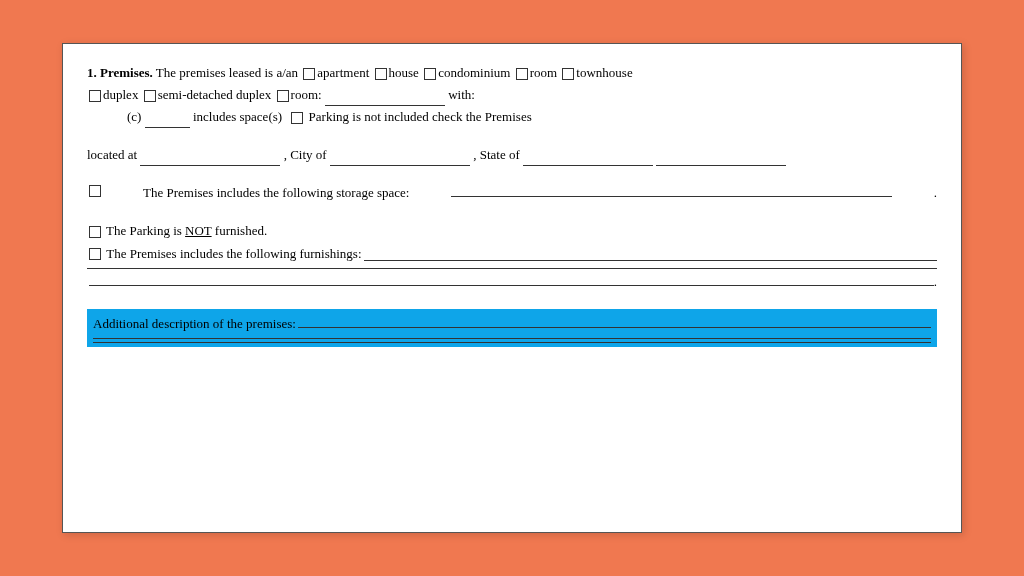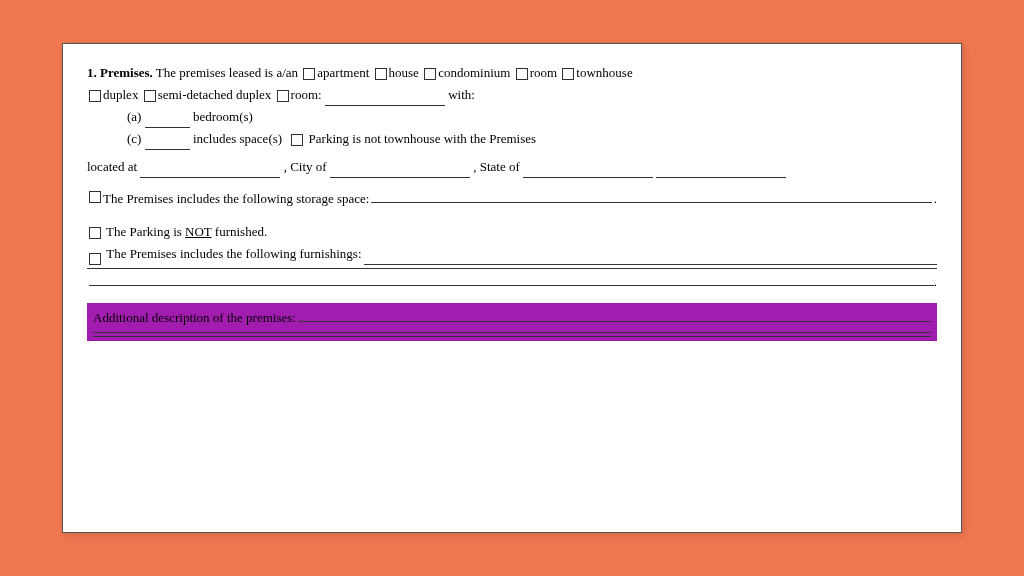--- a/index.html
+++ b/index.html
@@ -68,20 +68,21 @@
     .indent {
       padding-left: 40px;
     }
 
     .bold { font-weight: bold; }
     .underline { text-decoration: underline; }
 
     .storage-line {
       display: flex;
       align-items: baseline;
+      gap: 40px;
     }
 
     .storage-field {
       flex: 1;
       border-bottom: 1px solid #333;
       height: 14px;
       margin-left: 2px;
     }
 
     .storage-end {
@@ -101,21 +102,21 @@
       width: 100%;
       margin-top: 3px;
     }
 
     .additional-desc-field {
       flex: 1;
       border-bottom: 1px solid #333;
       height: 14px;
       margin-left: 2px;
     }
-    .mt8 { margin-top: 6px; }
+    .mt8 { margin-top: 16px; }
   </style>
 </head>
 <body>
 
 <div class="document-container">
 
   <div class="section">
     <div>
       <span class="bold">1.</span>
       <span class="bold">Premises.</span>
@@ -129,30 +130,25 @@
     <div>
       <span class="inline-checkbox"></span><span>duplex</span>
       <span class="inline-checkbox"></span><span>semi-detached duplex</span>
       <span class="inline-checkbox"></span><span>room:</span>
       <span class="underline-field" style="min-width:120px;"></span>
       <span> with:</span>
     </div>
 
     <div class="indent">
       <div>
-        <span>(a)</span>
-        <span class="underline-field-short"></span>
-        <span> bedroom(s)</span>
-      </div>
-      <div>
         <span>(c)</span>
         <span class="underline-field-short"></span>
         <span> includes space(s)</span>
         <span class="inline-checkbox" style="margin-left:6px;"></span>
-        <span> Parking is not townhouse with the Premises</span>
+        <span> Parking is not included check the Premises</span>
       </div>
     </div>
 
     <div class="mt8">
       <div>
         <span>located at</span>
         <span class="underline-field-long" style="min-width:140px;"></span>
         <span>, City of</span>
         <span class="underline-field-long" style="min-width:140px;"></span>
         <span>, State of</span>
@@ -171,34 +167,34 @@
     </div>
   </div>
 
   <div class="section mt8">
     <div>
       <span class="inline-checkbox"></span>
       <span> The Parking is </span>
       <span class="underline">NOT</span>
       <span> furnished.</span>
     </div>
-    <div style="display:flex; align-items:flex-end;">
+    <div style="display:flex; align-items:center;">
       <span class="inline-checkbox"></span>
       <span>&nbsp;The Premises includes the following furnishings:</span>
       <span class="furnishing-field"></span>
     </div>
     <span class="full-line"></span>
     <div style="display:flex; align-items:baseline;">
       <span class="furnishing-field" style="flex:1; border-bottom:1px solid #333; height:14px; margin-top:3px;"></span>
       <span>.</span>
     </div>
   </div>
 
   <div class="section mt8">
-    <div style="background:#a21caf; padding:4px 6px;">
+    <div style="background:#0ea5e9; padding:4px 6px;">
       <div style="display:flex; align-items:baseline;">
         <span>Additional description of the premises:</span>
         <span class="additional-desc-field"></span>
       </div>
       <span class="full-line"></span>
       <span class="full-line"></span>
     </div>
   </div>
 
 </div>

